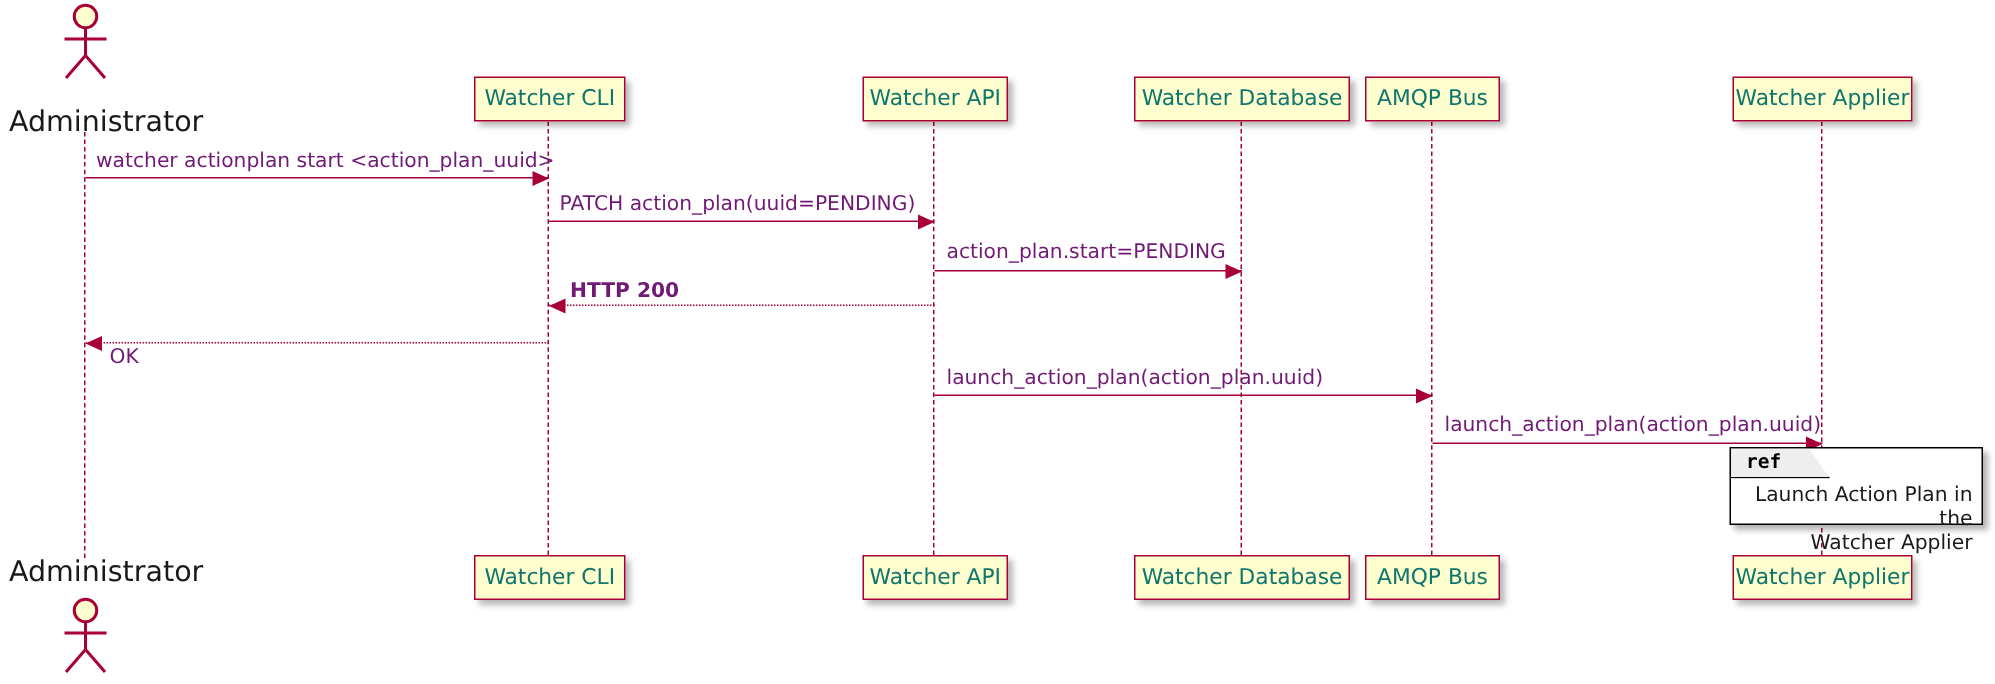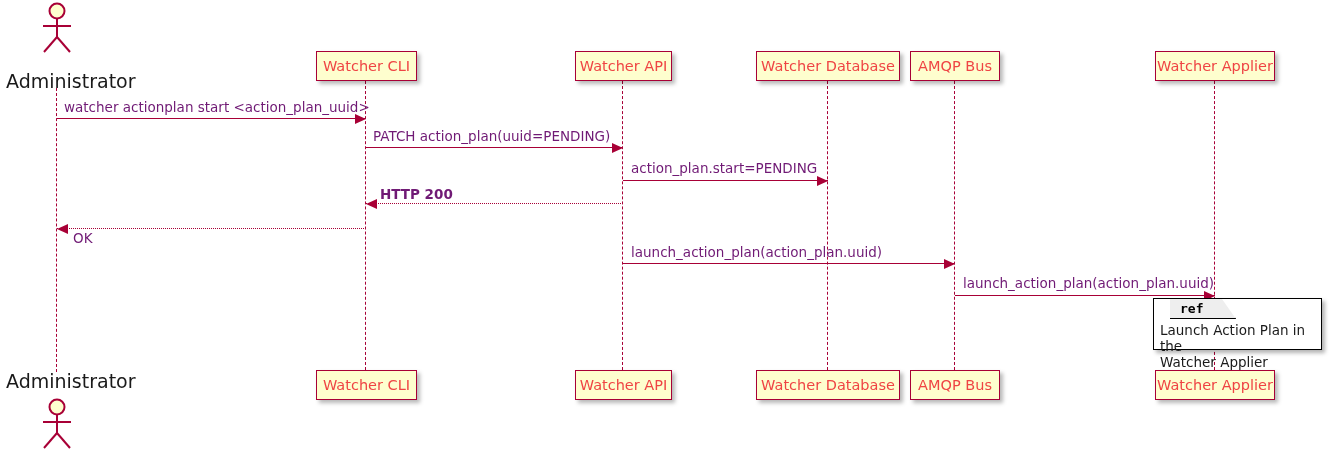--- a/index.html
+++ b/index.html
@@ -20,21 +20,21 @@
   
   .participant {
     position: absolute;
     background: #FEFECE;
     border: 1.5px solid #A80036;
     box-shadow: 3px 3px 4px rgba(0,0,0,0.28);
     display: flex;
     align-items: center;
     justify-content: center;
     font-size: 14.5px;
-    color: #ef4444;
+    color: #0f766e;
     white-space: nowrap;
     line-height: 1;
     padding: 0 9px;
     height: 30px;
   }
   
   .actor-fig {
     position: absolute;
     width: 44px;
     height: 52px;
@@ -83,21 +83,21 @@
   }
   
   .ref-box {
     position: absolute;
     background: #FFFFFF;
     border: 1.5px solid #000000;
     box-shadow: 3px 3px 4px rgba(0,0,0,0.30);
   }
   .ref-tab {
     position: absolute;
-    left: 16px; top: 0;
+    left: 0; top: 0;
     height: 20px;
     background: #EEEEEE;
     border-right: 1.5px solid #000000;
     border-bottom: 1.5px solid #000000;
     display: flex;
     align-items: center;
     padding-left: 10px;
     padding-right: 24px;
     font-size: 13px;
     font-weight: bold;
@@ -106,20 +106,21 @@
     clip-path: polygon(0 0, calc(100% - 14px) 0, 100% 100%, 0 100%);
   }
   .ref-body {
     position: absolute;
     left: 0;
     top: 22px;
     padding: 1px 6px 0 6px;
     font-size: 13.5px;
     line-height: 16px;
     color: #1a1a1a;
+    text-align: right;
   }
 </style>
 </head>
 <body>
 
 <div id="canvas">
 
   <div id="lifelines-layer">
       <div class="lifeline" style="left: 56.25px; top: 88px; height: 284px;"></div>
       <div class="lifeline" style="left: 365.25px; top: 81px; height: 289px;"></div>

